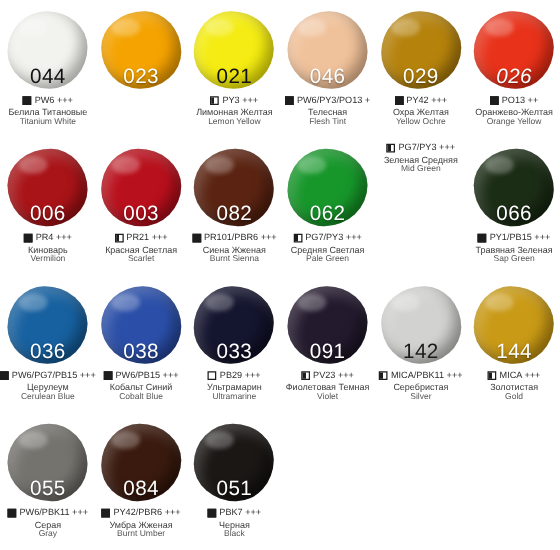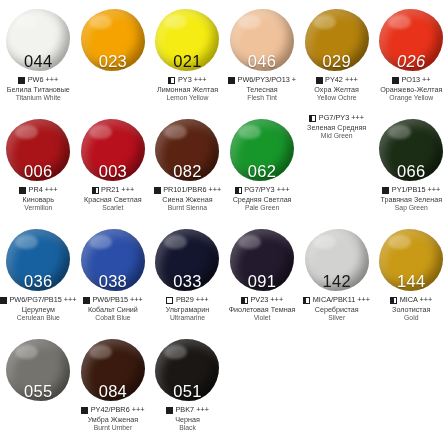--- a/index.html
+++ b/index.html
@@ -282,20 +282,28 @@
         <div class="ru">Золотистая</div>
         <div class="en">Gold</div>
       </div>
     </div>
     <div class="cell">
       <div class="blobwrap">
         <div class="blob" style="background: radial-gradient(at 34% 30%, rgb(117, 115, 110) 0%, rgb(117, 115, 110) 52%, rgb(86, 84, 80) 100%); border-radius: 52% 48% 45% 55% / 50% 52% 48% 50%;">
           <span class="num" style="color: rgb(255, 255, 255); text-shadow: rgba(0, 0, 0, 0.35) 0px 1px 1.5px;">055</span>
         </div>
       </div>
+      <div class="meta">
+        <div class="code">
+          <span class="sq full"></span>
+          <span>PW6/PBK11 +++</span>
+        </div>
+        <div class="ru">Серая</div>
+        <div class="en">Gray</div>
+      </div>
     </div>
     <div class="cell">
       <div class="blobwrap">
         <div class="blob" style="background: radial-gradient(at 34% 30%, rgb(58, 26, 14) 0%, rgb(58, 26, 14) 52%, rgb(34, 14, 6) 100%); border-radius: 48% 52% 54% 46% / 54% 47% 53% 46%;">
           <span class="num" style="color: rgb(255, 255, 255); text-shadow: rgba(0, 0, 0, 0.35) 0px 1px 1.5px;">084</span>
         </div>
       </div>
       <div class="meta">
         <div class="code">
           <span class="sq full"></span>

